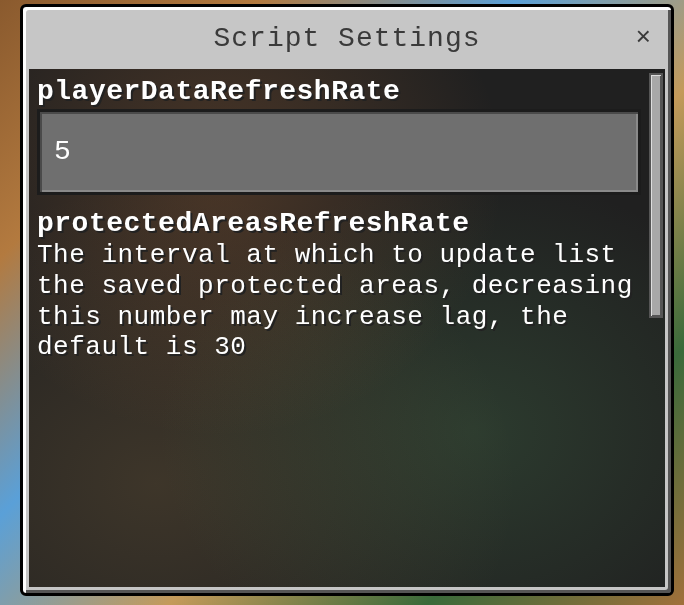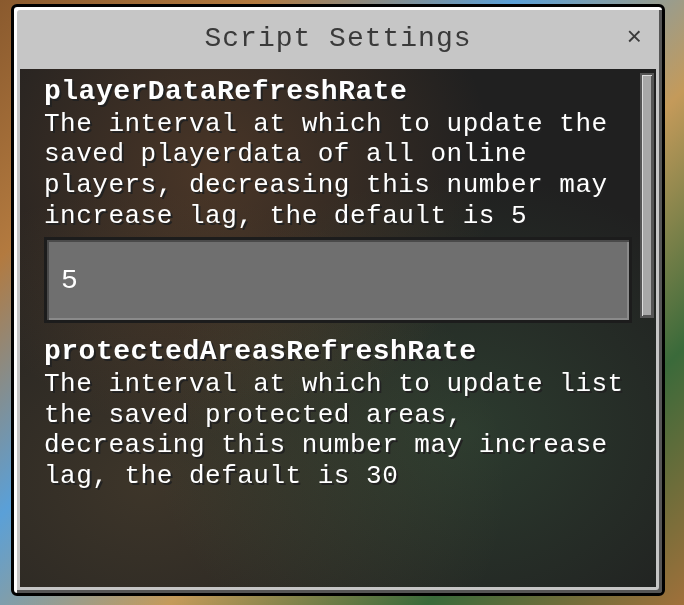--- a/index.html
+++ b/index.html
@@ -2,21 +2,21 @@
 <html><head>
 <meta charset="utf-8">
 <style>
   * { box-sizing: border-box; margin: 0; padding: 0; }
   html, body { width: 684px; height: 605px; overflow: hidden; font-family: "Courier New", monospace; }
   body {
     background: linear-gradient(135deg, #8a5a2e 0%, #b37a3f 20%, #5aa0d8 40%, #c49a5a 60%, #3a6a3a 80%, #a0703a 100%);
   }
   .window {
     position: absolute;
-    left: 11px; top: 4px;
+    left: 20px; top: 4px;
     width: 654px; height: 592px;
     background: #c6c6c6;
     border: 3px solid #000;
     border-radius: 6px;
     box-shadow:
       inset 3px 3px 0 #fefefe,
       inset -3px -3px 0 #555555;
     display: flex;
     flex-direction: column;
   }
@@ -45,21 +45,21 @@
   .content-wrap {
     flex: 1 1 auto;
     margin: 0 6px 6px 6px;
     position: relative;
     display: flex;
     background: rgba(40,40,40,0.92);
     overflow: hidden;
   }
   .content {
     flex: 1 1 auto;
-    padding: 6px 8px 6px 24px;
+    padding: 6px 8px 6px 8px;
     overflow: hidden;
     color: #ffffff;
     font-size: 25px;
     line-height: 1.2;
     letter-spacing: 0.5px;
   }
   .content-bg {
     position: absolute;
     inset: 0;
     background:
@@ -136,21 +136,20 @@
     <div class="title">Script Settings</div>
     <div class="close-btn">×</div>
   </div>
   <div class="content-wrap">
     <div class="content-bg"></div>
     <div class="content">
       <div class="scroll-list">
 
         <div class="setting-block">
           <div class="setting-title">playerDataRefreshRate</div>
-          <div class="setting-desc">The interval at which to update the saved playerdata of all online players, decreasing this number may increase lag, the default is 5</div>
           <div class="input-box">
             <input type="text" value="5" style="">
           </div>
         </div>
 
         <div class="setting-block">
           <div class="setting-title">protectedAreasRefreshRate</div>
           <div class="setting-desc">The interval at which to update list the saved protected areas, decreasing this number may increase lag, the default is 30</div>
         </div>
 

